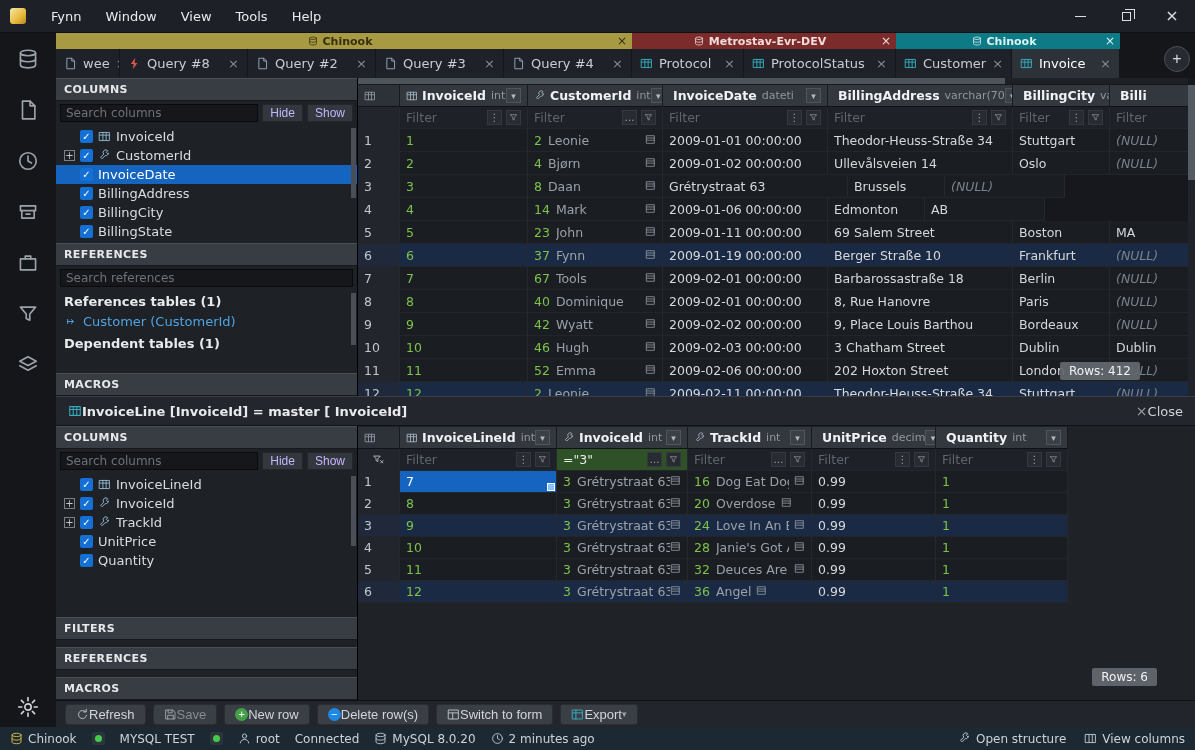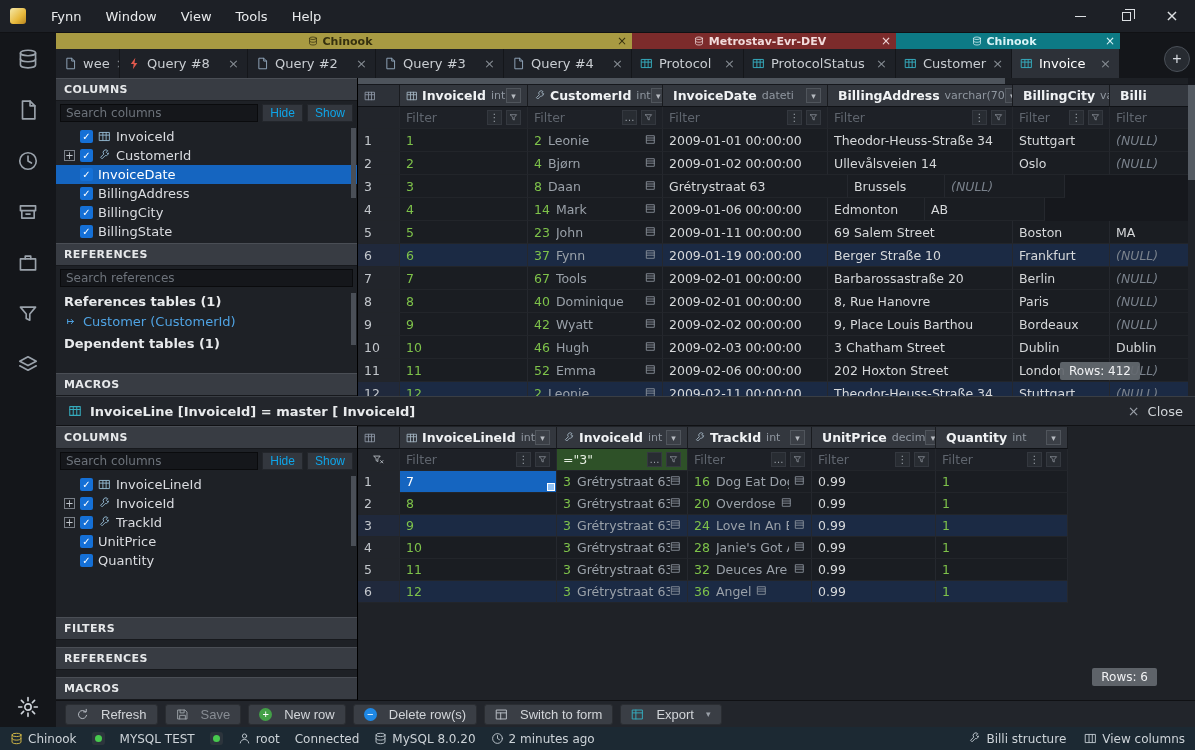--- a/index.html
+++ b/index.html
@@ -36,21 +36,21 @@
 .section-top{position:absolute;left:56px;top:78px;right:0;height:318px;display:flex;background:#16181d}
 .section-bottom{position:absolute;left:56px;top:426px;right:0;height:274px;display:flex;background:#1f2227}
 .sidepanel{width:302px;background:#1e2126;display:flex;flex-direction:column;border-right:1px solid #000;flex-shrink:0;overflow:hidden}
 .sect-h{height:23px;background:#383c43;display:flex;align-items:center;padding:0 8px;font-size:11px;font-weight:bold;letter-spacing:.4px;color:#e6e8ea;border-top:1px solid #4a4e55;border-bottom:1px solid #17191d;flex-shrink:0}
 .sect-h.pushdown{margin-top:auto}
 .sect-h.gap{margin-top:7px}
 .sect-h.mtop{margin-top:auto}
 .searchrow{display:flex;align-items:center;gap:4px;padding:3px 4px;flex-shrink:0}
 .searchrow input{flex:1;height:18px;background:#15171b;border:1px solid #0a0b0d;color:#cfd3d7;font:12px "DejaVu Sans",sans-serif;padding:0 5px;min-width:0}
 .searchrow input::placeholder{color:#6d737b}
-.minibtn{height:18px;padding:0 7px;background:#33373e;border:1px solid #23262b;color:#0ea5e9;font-size:12px}
+.minibtn{height:18px;padding:0 7px;background:#33373e;border:1px solid #23262b;color:#c4b5fd;font-size:12px}
 .tree{flex-shrink:0;padding:2px 0;position:relative}
 .trow{height:19px;display:flex;align-items:center;gap:5px;padding-left:8px;color:#dadce0}
 .trow.sel{background:#1565c0;color:#fff}
 .exp{width:11px;height:11px;border:1px solid #7a8088;color:#c4c9cf;font-size:10px;line-height:9px;text-align:center;flex-shrink:0}
 .exp-sp{width:11px;flex-shrink:0}
 .cb{width:13px;height:13px;background:#1570d6;border-radius:2px;color:#fff;font-size:10px;line-height:13px;text-align:center;flex-shrink:0}
 .refs{flex:1;overflow:hidden;position:relative}
 .ref-bold{font-weight:bold;color:#e8eaec;padding:4px 8px 2px}
 .ref-link{display:flex;gap:6px;align-items:center;color:#4fa3e3;padding:3px 8px}
 .vmini{position:absolute;right:1px;width:5px;background:#4a4f57}
@@ -86,27 +86,27 @@
 .nul{color:#7a828c;font-style:italic}
 .cellic-r{margin-left:auto;flex-shrink:0;color:#8f97a0}
 .cellic-i{margin-left:5px;flex-shrink:0;color:#8f97a0}
 .csel{background:#1565c0 !important;color:#fff !important}
 .csel .num,.csel .lk{color:#fff}
 .csel:after{content:'';position:absolute;right:1px;bottom:1px;width:6px;height:6px;background:#8fc1f5;border:1px solid #fff}
 .rowsbadge{position:absolute;background:rgba(99,104,111,.93);color:#f0f1f3;font-size:12px;padding:2px 9px;border-radius:2px;z-index:3}
 .rb1{right:55px;bottom:16px}
 .rb2{right:38px;bottom:14px}
 
-.detailbar{position:absolute;left:56px;top:396px;right:0;height:30px;background:#23262c;border-top:1px solid #3a3e44;border-bottom:1px solid #101114;display:flex;align-items:center;padding:0 12px;gap:8px;z-index:3}
+.detailbar{position:absolute;left:56px;top:396px;right:0;height:30px;background:#23262c;border-top:1px solid #3a3e44;border-bottom:1px solid #101114;display:flex;align-items:center;padding:0 12px;gap:0;z-index:3}
 .detailbar .ttl{font-weight:bold;color:#e8eaec}
 .closex{margin-left:auto;color:#9aa0a8;font-size:14px}
 .closelbl{color:#d0d4d8}
 
 .toolbar{position:absolute;left:56px;top:700px;right:0;height:27px;background:#22252b;display:flex;align-items:center;gap:7px;padding:0 9px;border-top:1px solid #101114}
-.tbtn{height:21px;display:flex;align-items:center;gap:12px;background:#3a3e45;border:1px solid #2a2d32;border-radius:3px;padding:0 10px;color:#d2d5d9;font-size:13px}
+.tbtn{height:21px;display:flex;align-items:center;gap:0;background:#3a3e45;border:1px solid #2a2d32;border-radius:3px;padding:0 10px;color:#d2d5d9;font-size:13px}
 .tbtn.disabled{color:#878c93}
 .cicon{width:13px;height:13px;border-radius:50%;color:#fff;font-size:11px;line-height:12px;text-align:center;flex-shrink:0}
 .statusbar{position:absolute;left:0;bottom:0;right:0;height:23px;background:#1c2933;display:flex;align-items:center;gap:15px;padding:0 10px;font-size:12px;color:#cdd3d8;z-index:11}
 .sitem{display:flex;align-items:center;gap:5px}
 .sdot{width:13px;height:13px;border-radius:3px;background:#2c343c;display:flex;align-items:center;justify-content:center}
 .sdot i{width:7px;height:7px;border-radius:50%;display:block}
 .sright{margin-left:auto;display:flex;gap:18px}
 .ic{display:inline-flex;align-items:center;justify-content:center;flex-shrink:0}
 </style>
 </head>
@@ -629,21 +629,21 @@
             </div>
             <div class="gcell" style="width:135px">
               <span class="num">67</span>
               <span class="lk">Tools</span>
               <span class="cellic-r"><svg viewBox="0 0 16 16" width="11" height="11" fill="none" stroke="currentColor" stroke-width="1.2" stroke-linecap="round" stroke-linejoin="round">
                   <rect x="2.5" y="2.5" width="11" height="11"></rect>
                   <path d="M2.5 5.8h11M2.5 9h11"></path>
                 </svg></span>
             </div>
             <div class="gcell" style="width:165px">2009-02-01 00:00:00</div>
-            <div class="gcell" style="width:185px">Barbarossastraße 20</div>
+            <div class="gcell" style="width:185px">Barbarossastraße 18</div>
             <div class="gcell" style="width:97px">Berlin</div>
             <div class="gcell" style="width:120px">
               <span class="nul">(NULL)</span>
             </div>
           </div>
           <div class="grow gdata">
             <div class="gcell rn" style="width:42px">8</div>
             <div class="gcell" style="width:128px">
               <span class="num">8</span>
             </div>
@@ -1190,21 +1190,21 @@
         </span>
         <span>2 minutes ago</span>
       </span>
       <span class="sright">
         <span class="sitem">
           <span class="ic" style="color:#b9c2ca">
             <svg viewBox="0 0 16 16" width="13" height="13" fill="none" stroke="currentColor" stroke-width="1.2" stroke-linecap="round" stroke-linejoin="round">
               <path d="M12.8 5.2a3 3 0 0 1-3.9 2.9L5 12 3.2 10.2l3.9-3.9A3 3 0 0 1 12 2.2l-1.8 1.8 1.6 1.6z"></path>
             </svg>
           </span>
-          <span>Billi structure</span>
+          <span>Open structure</span>
         </span>
         <span class="sitem">
           <span class="ic" style="color:#b9c2ca">
             <svg viewBox="0 0 16 16" width="13" height="13" fill="none" stroke="currentColor" stroke-width="1.2" stroke-linecap="round" stroke-linejoin="round">
               <rect x="2" y="3" width="12" height="10"></rect>
               <path d="M6.2 3v10M10.2 3v10"></path>
             </svg>
           </span>
           <span>View columns</span>
         </span>

